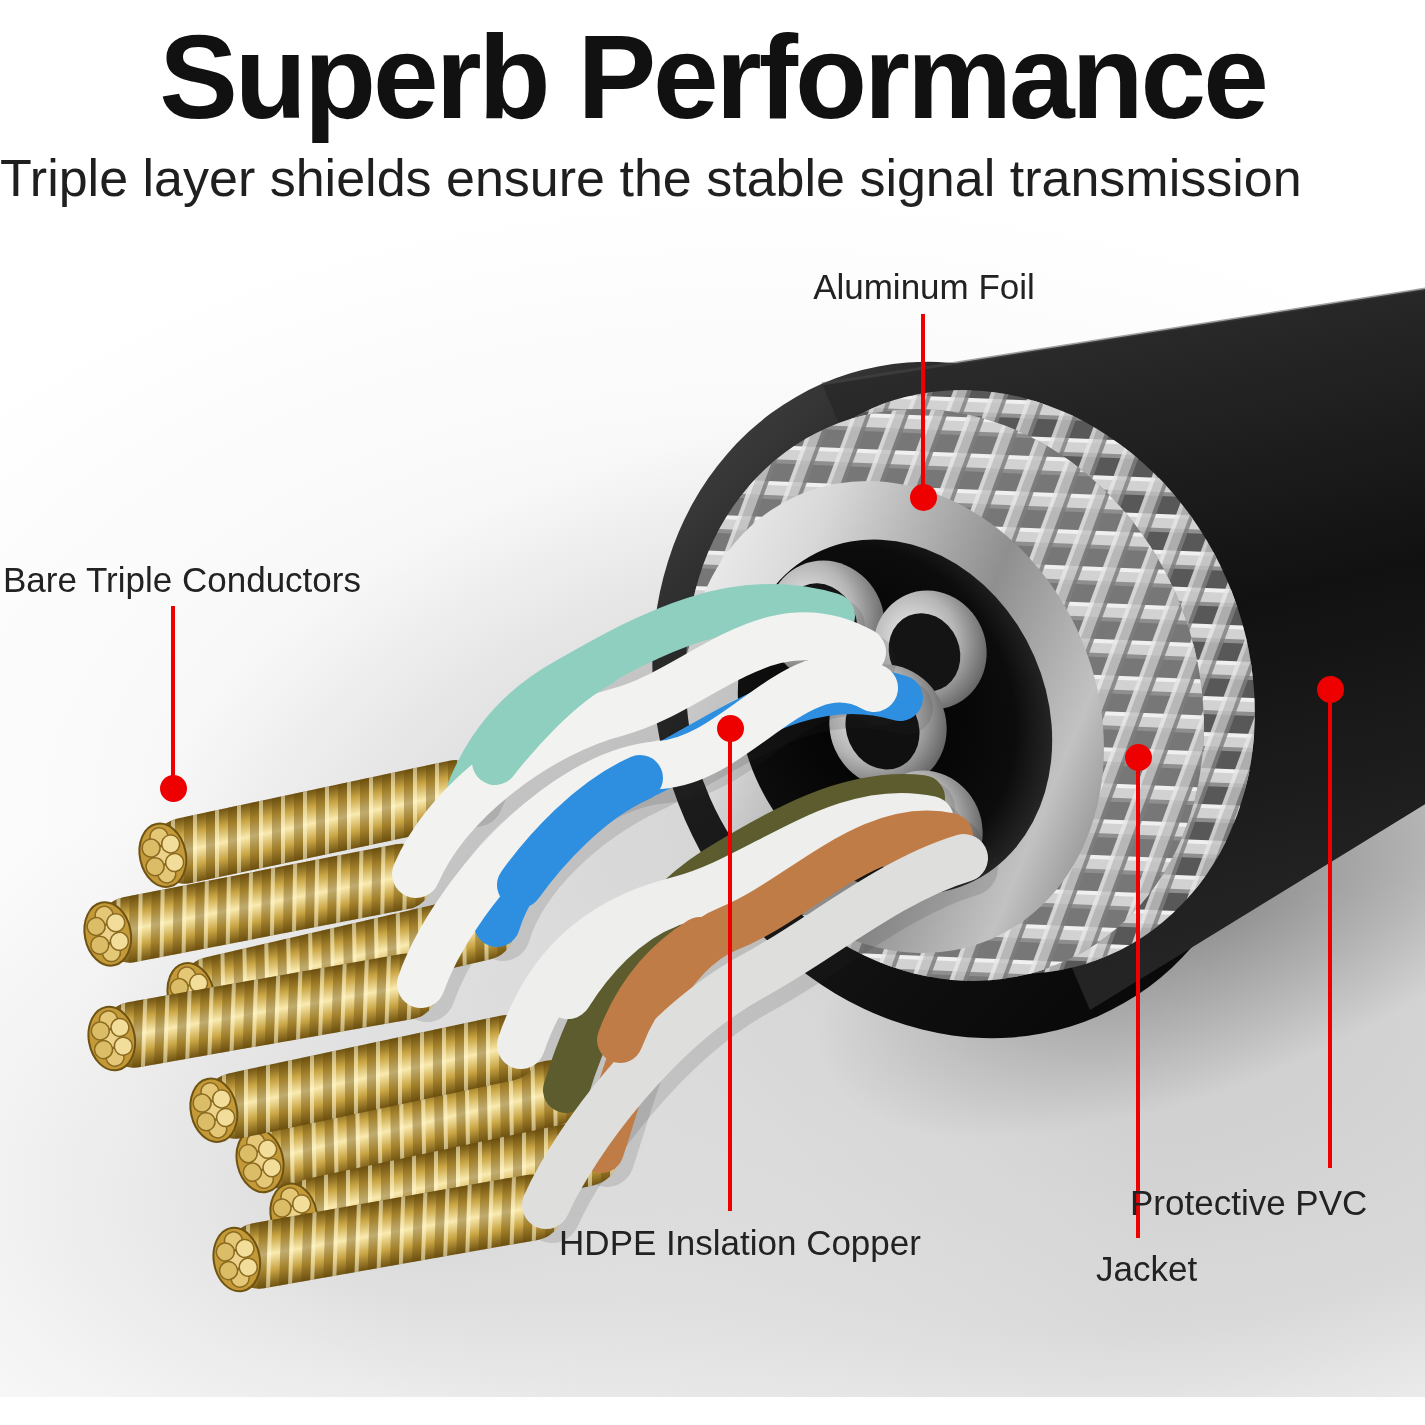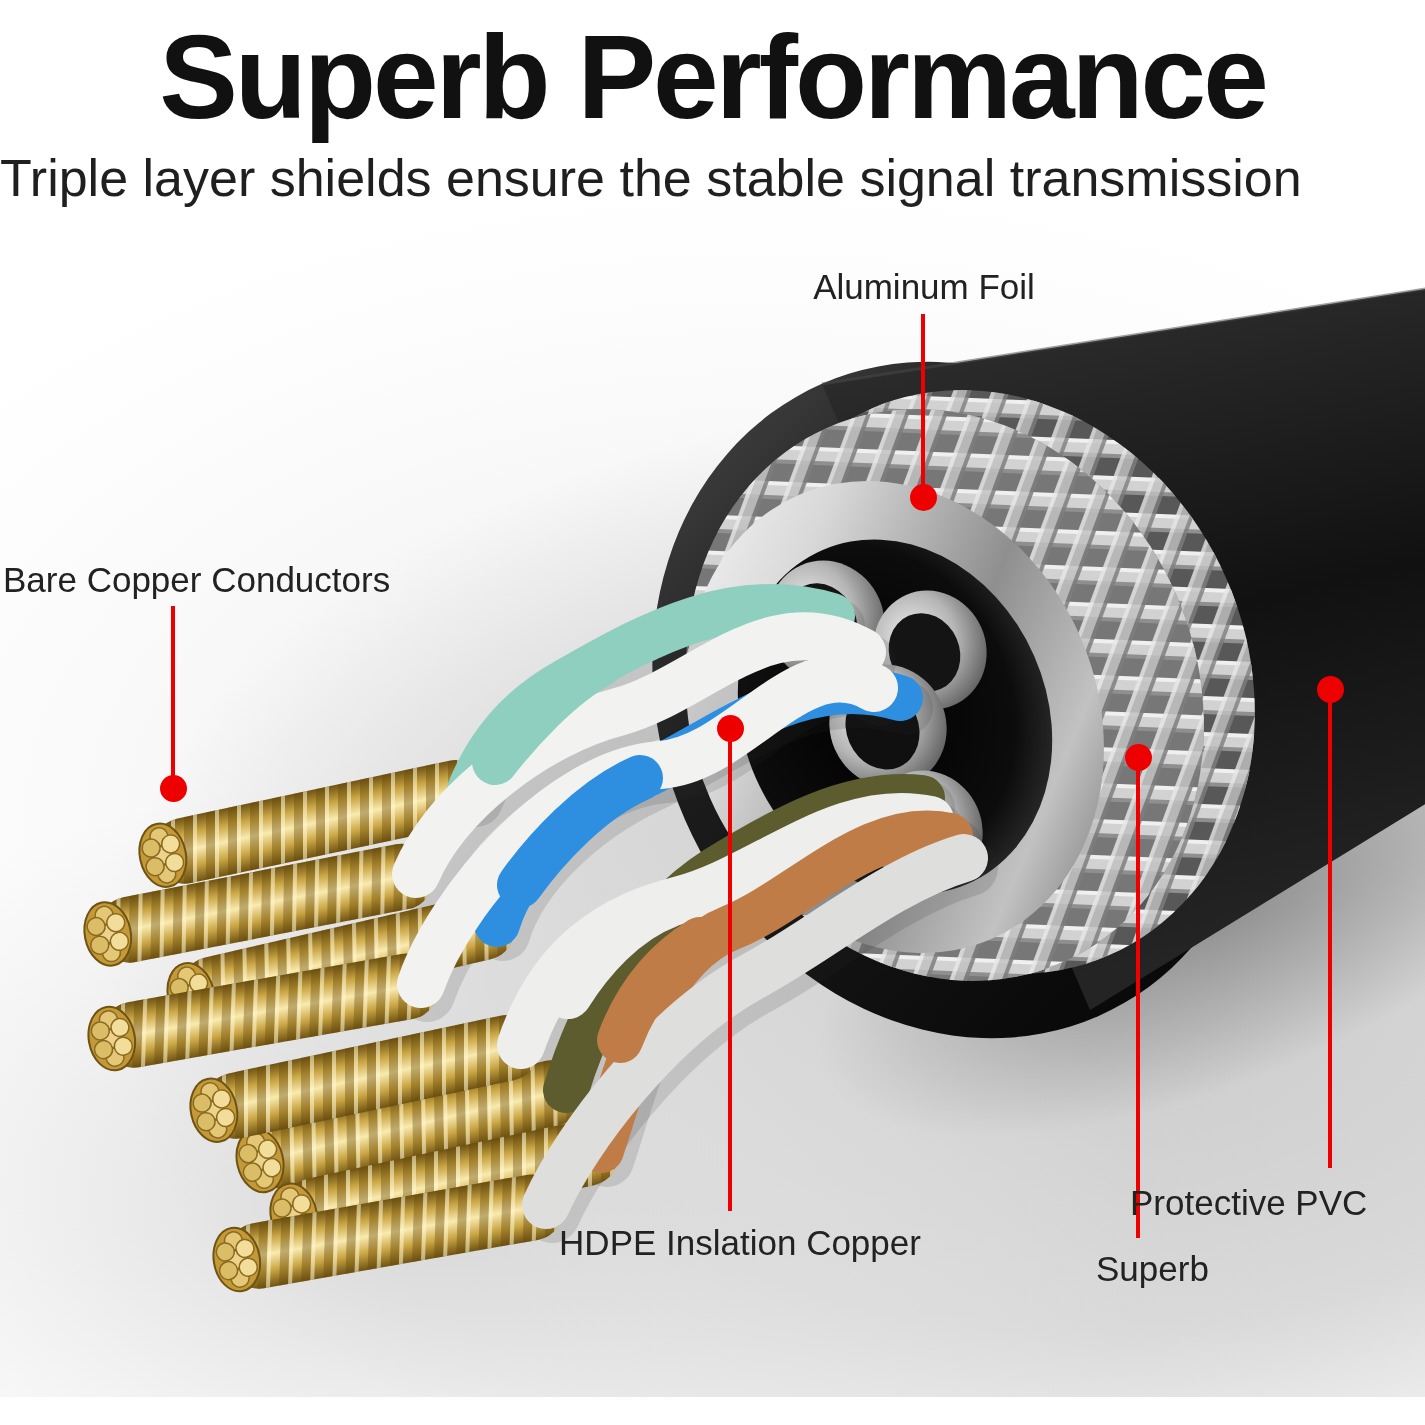--- a/index.html
+++ b/index.html
@@ -227,29 +227,29 @@
         <path d="M 964,858 C 890,880 820,940 755,975 C 660,1026 575,1140 546,1205" stroke="#dededc" stroke-width="48"></path>
         <path d="M 700,940 C 660,965 635,1000 620,1040" stroke="#c07c46" stroke-width="46"></path>
       </g>
     </g>
   </svg>
 
   <div class="callout-label center-x" style="left:924px; top:268px;">Aluminum Foil</div>
   <div class="leader-line" style="left:921px; top:314px; height:183px;"></div>
   <div class="leader-dot" style="left:910px; top:484px;"></div>
 
-  <div class="callout-label" style="left:3px; top:561px;">Bare Copper Conductors</div>
+  <div class="callout-label" style="left:3px; top:561px;">Bare Triple Conductors</div>
   <div class="leader-line" style="left:171px; top:606px; height:182px;"></div>
   <div class="leader-dot" style="left:160px; top:775px;"></div>
 
   <div class="callout-label center-x" style="left:740px; top:1224px;">HDPE Inslation Copper</div>
   <div class="leader-line" style="left:728px; top:740px; height:471px;"></div>
   <div class="leader-dot" style="left:717px; top:715px;"></div>
 
-  <div class="callout-label" style="left:1096px; top:1250px;">Superb</div>
+  <div class="callout-label" style="left:1096px; top:1250px;">Jacket</div>
   <div class="leader-line" style="left:1136px; top:769px; height:469px;"></div>
   <div class="leader-dot" style="left:1125px; top:744px;"></div>
 
   <div class="callout-label" style="left:1130px; top:1184px;">Protective PVC</div>
   <div class="leader-line" style="left:1328px; top:701px; height:467px;"></div>
   <div class="leader-dot" style="left:1317px; top:676px;"></div>
 
 </div>
 
 </body></html>

